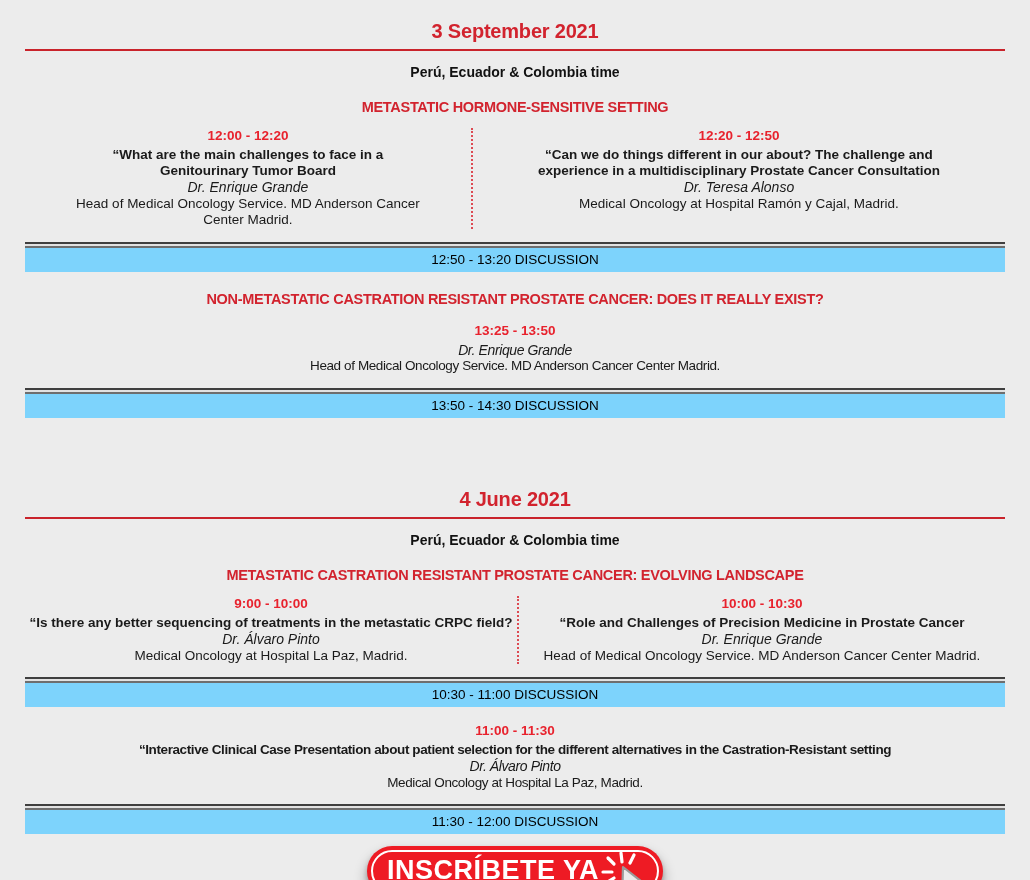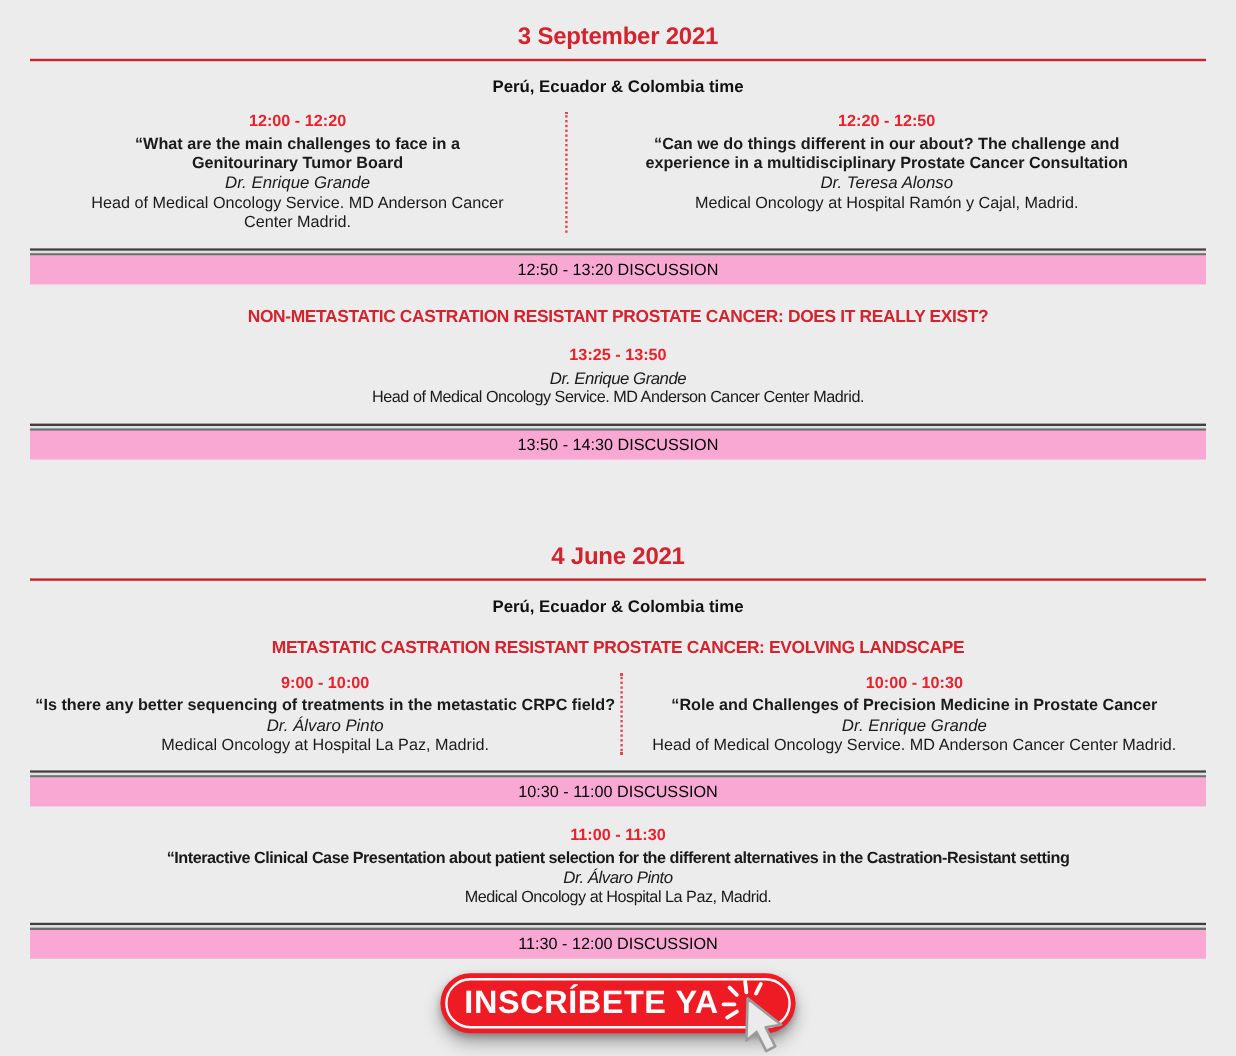--- a/index.html
+++ b/index.html
@@ -44,21 +44,21 @@
   .narrow-r { max-width:432px; margin-left:auto; margin-right:auto; }
   .cond .stitle, .cond .speaker, .cond .affil { letter-spacing:-0.4px; }
 
   .single-session { margin-top:16px; }
 
   .disc-bar { margin-top:13px; }
   .disc-bar .l1 { height:2px; background:#3f3f3f; }
   .disc-bar .l2 { height:2px; background:#e2e2e2; }
   .disc-bar .l3 { height:2px; background:#6e6e6e; }
   .disc-white {
-    background:#f9a8d4; height:24px;
+    background:#7dd3fc; height:24px;
     display:flex; align-items:center; justify-content:center;
     font-size:13.5px; color:#000;
   }
 
   .day2 { margin-top:50px; }
 
   .cta-wrap { display:flex; justify-content:center; margin-top:12px; }
   .cta {
     position:relative; width:296px; height:50px;
     background:#ee1b24; border:none; border-radius:26px;
@@ -84,20 +84,21 @@
 </head>
 <body>
 
 <div class="content">
 
   <section class="day1">
     <div class="day-title">3 September 2021</div>
     <hr class="red-rule">
     <div class="tz">Perú, Ecuador &amp; Colombia time</div>
 
+    <div class="sec-heading">METASTATIC HORMONE-SENSITIVE SETTING</div>
 
     <div class="two-col">
       <div class="col col-left session">
         <div class="time">12:00 - 12:20</div>
         <div class="stitle narrow-l">“What are the main challenges to face in a Genitourinary Tumor Board</div>
         <div class="speaker">Dr. Enrique Grande</div>
         <div class="affil narrow-l">Head of Medical Oncology Service. MD Anderson Cancer Center Madrid.</div>
       </div>
       <div class="col col-right session">
         <div class="time">12:20 - 12:50</div>

